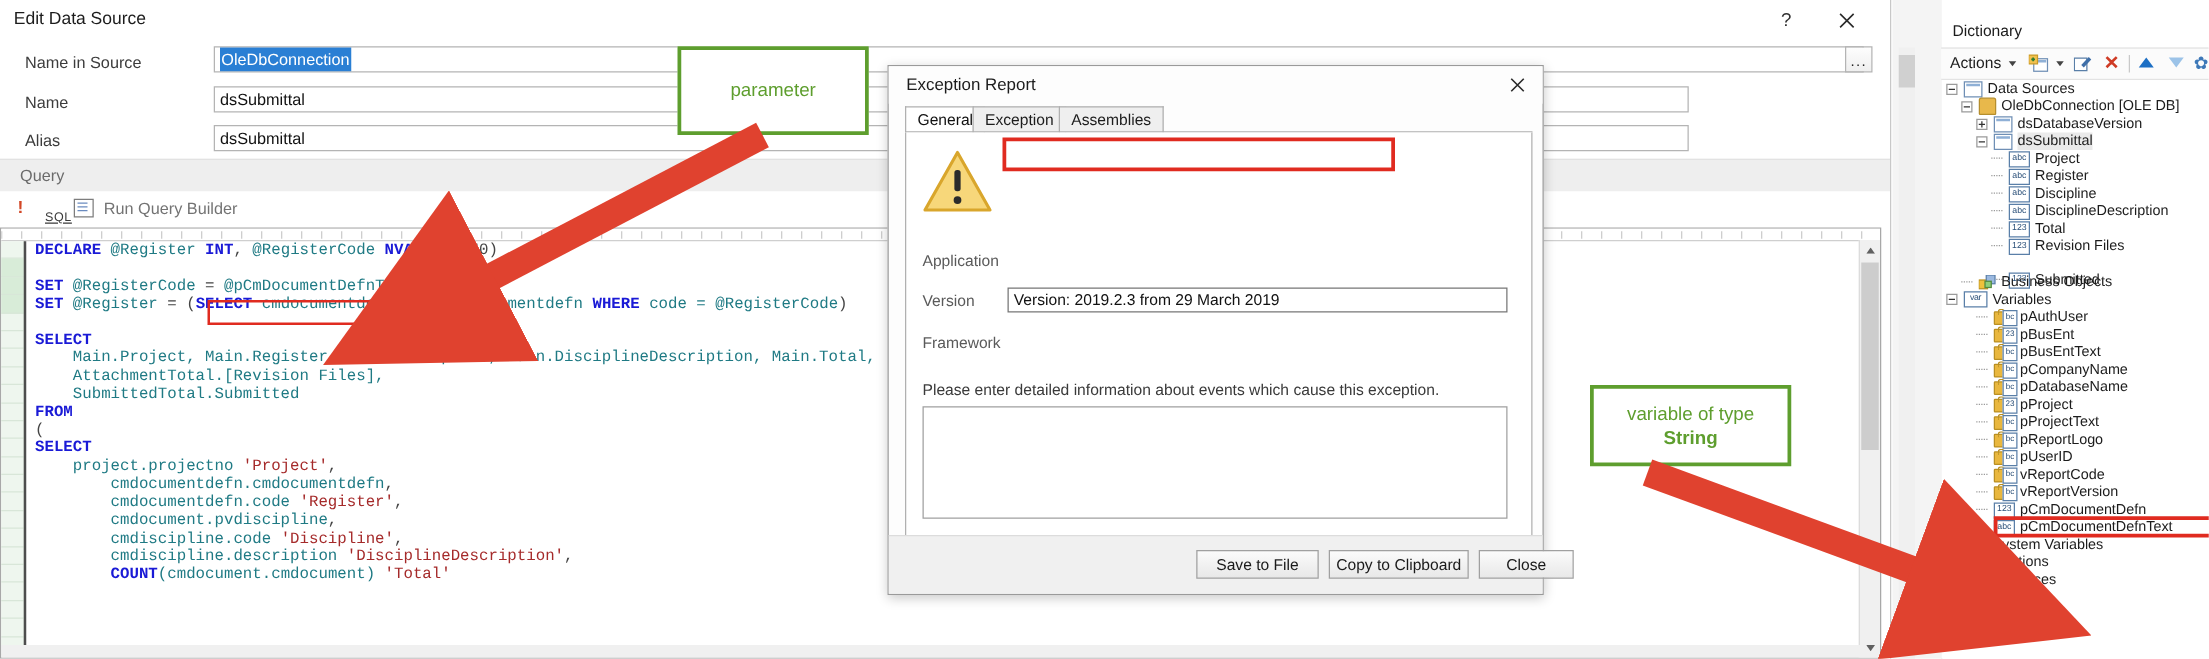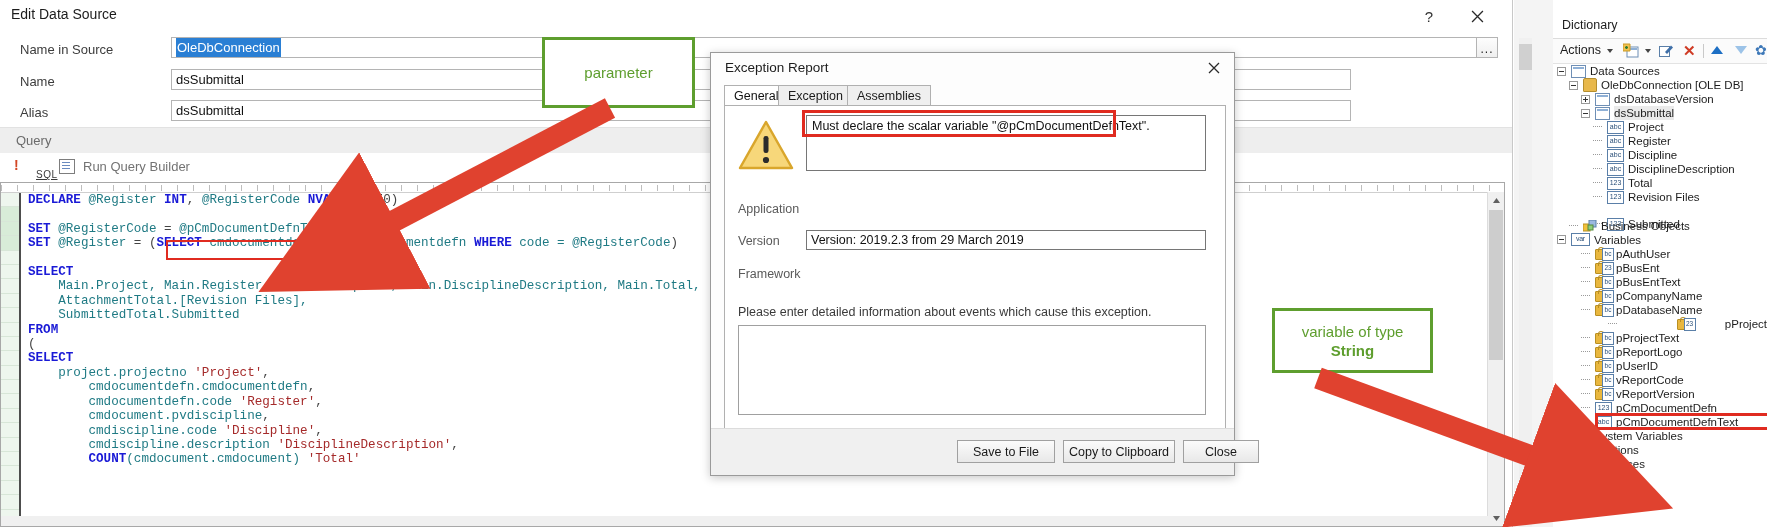--- a/index.html
+++ b/index.html
@@ -323,23 +323,20 @@
   </div>
   <div id="exc-tab-underline"></div>
   <div id="exc-panel"></div>
 
   <svg id="warn-icon" viewBox="0 0 56 52">
     <path d="M28 3 L54 49 L2 49 Z" fill="#f7d77a" stroke="#d9a62c" stroke-width="2.5" stroke-linejoin="round"></path>
     <rect x="25.5" y="17" width="5" height="17" rx="2.2" fill="#2b2b2b"></rect>
     <circle cx="28" cy="41" r="3.1" fill="#2b2b2b"></circle>
   </svg>
 
-  <div id="msg-box">
-    <span>Must declare the scalar variable "@pCmDocumentDefnText".</span>
-  </div>
   <div id="msg-highlight"></div>
 
   <div class="exc-field-row" style="top:145px;">
     <div class="exc-field-label">Application</div>
   </div>
   <div class="exc-field-row" style="top:177px;">
     <div class="exc-field-label">Version</div>
     <div class="exc-field-input">Version: 2019.2.3 from 29 March 2019</div>
   </div>
   <div class="exc-field-row" style="top:210px;">
@@ -521,21 +518,21 @@
       <div class="tnode" style="top: 238.85px;">
         <span style="display: inline-block; flex: 0 0 auto; width: 28px;"></span>
         <span class="dotline"></span>
         <span style="display: inline-block; flex: 0 0 auto; width: 5px;"></span>
         <span class="ico ico-lockvar">
           <span class="lk"></span>
           <span class="bx">bc</span>
         </span>
         <span class="tlabel">pDatabaseName</span>
       </div>
-      <div class="tnode" style="top: 252.9px; justify-content: space-between;">
+      <div class="tnode" style="top: 252.9px;">
         <span style="display: inline-block; flex: 0 0 auto; width: 28px;"></span>
         <span class="dotline"></span>
         <span style="display: inline-block; flex: 0 0 auto; width: 5px;"></span>
         <span class="ico ico-lockvar">
           <span class="lk"></span>
           <span class="bx">23</span>
         </span>
         <span class="tlabel">pProject</span>
       </div>
       <div class="tnode" style="top: 266.95px;">

